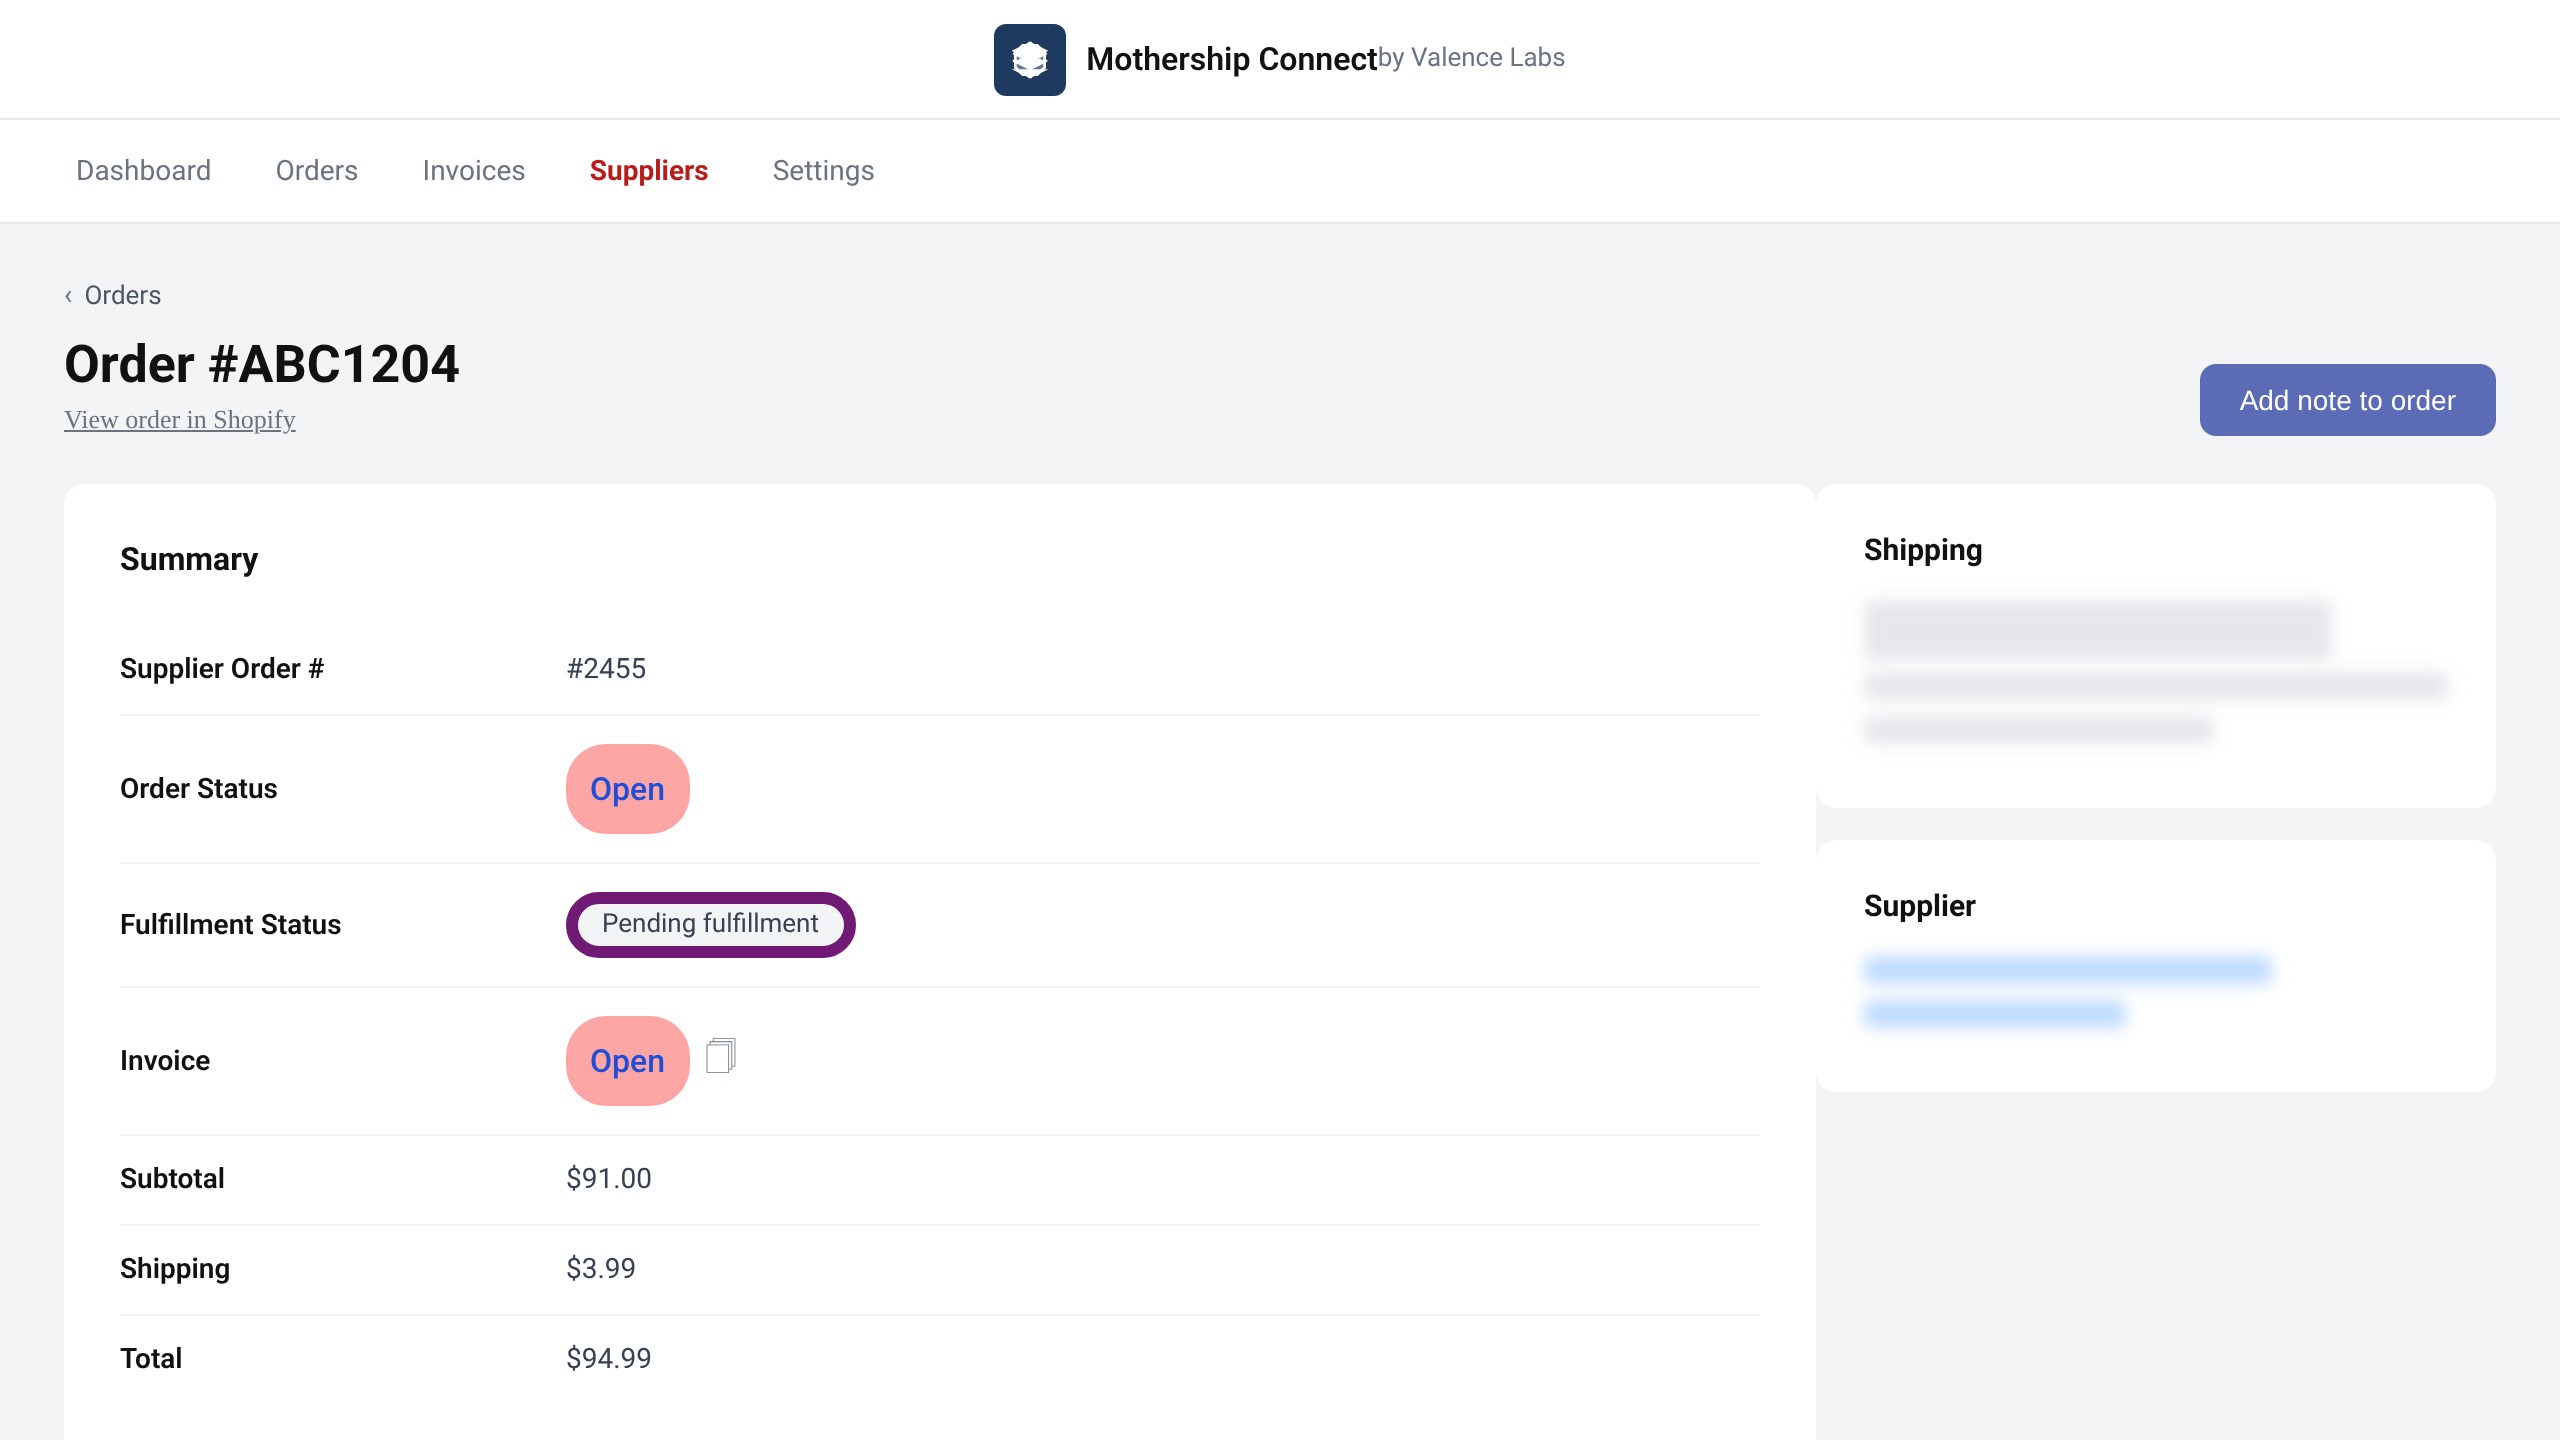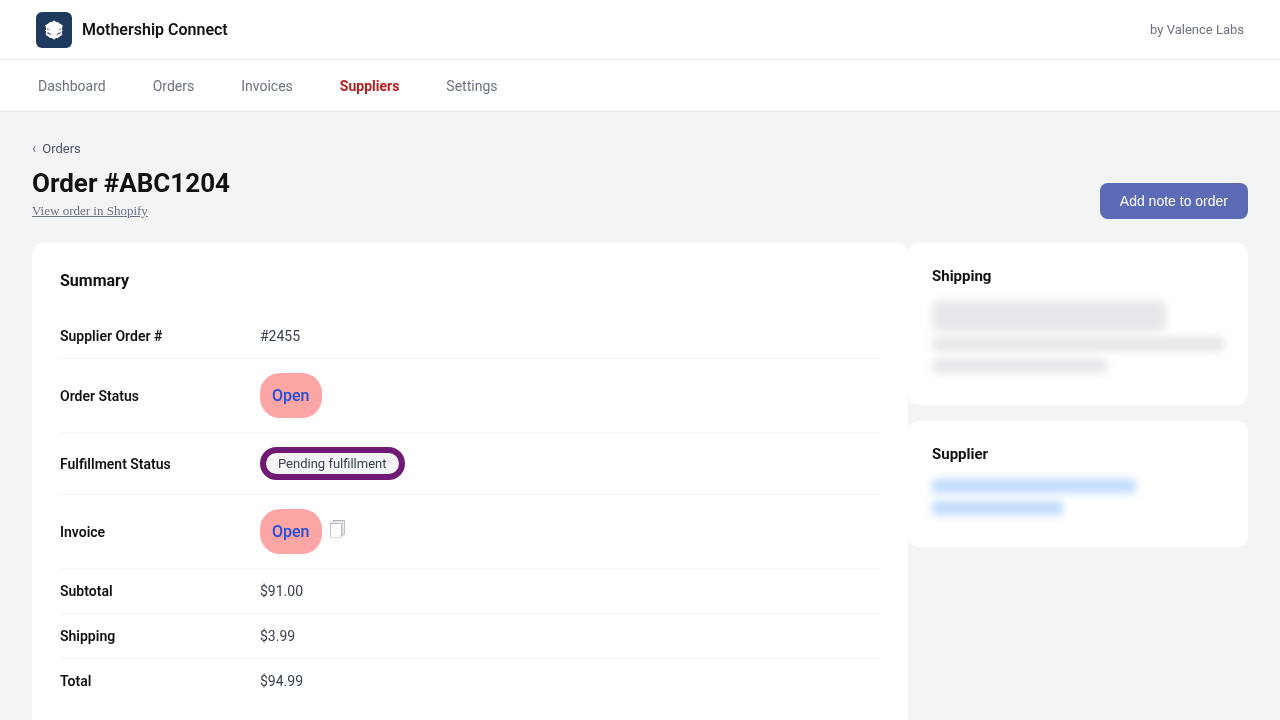--- a/index.html
+++ b/index.html
@@ -10,22 +10,22 @@
       font-size: 14px;
     }
 
     
     .top-header {
       background: #fff;
       border-bottom: 1px solid #e5e7eb;
       height: 60px;
       display: flex;
       align-items: center;
-      justify-content: space-between;
-      padding: 0 36px;
+      justify-content: center;
+      padding: 0 25px;
     }
     .logo-area {
       display: flex;
       align-items: center;
       gap: 10px;
     }
     .logo-icon {
       width: 36px;
       height: 36px;
       background: #1e3a5f;
@@ -50,21 +50,21 @@
     }
 
     
     .nav-bar {
       background: #fff;
       border-bottom: 1px solid #e5e7eb;
       height: 52px;
       display: flex;
       align-items: center;
       padding: 0 24px;
-      gap: 19px;
+      gap: 4px;
     }
     .nav-item {
       padding: 8px 14px;
       font-size: 14px;
       color: #6b7280;
       cursor: pointer;
       border-radius: 6px;
       text-decoration: none;
     }
     .nav-item.active {
@@ -160,20 +160,21 @@
       font-size: 14px;
       color: #111;
       min-width: 200px;
     }
     .row-value {
       font-size: 14px;
       color: #374151;
       display: flex;
       align-items: center;
       gap: 8px;
+      margin-left: 23px;
     }
 
     
     .badge-open {
       background: #fca5a5;
       color: #1d4ed8;
       border-radius: 20px;
       padding: 13px 12px;
       font-size: 16px;
       font-weight: 500;

